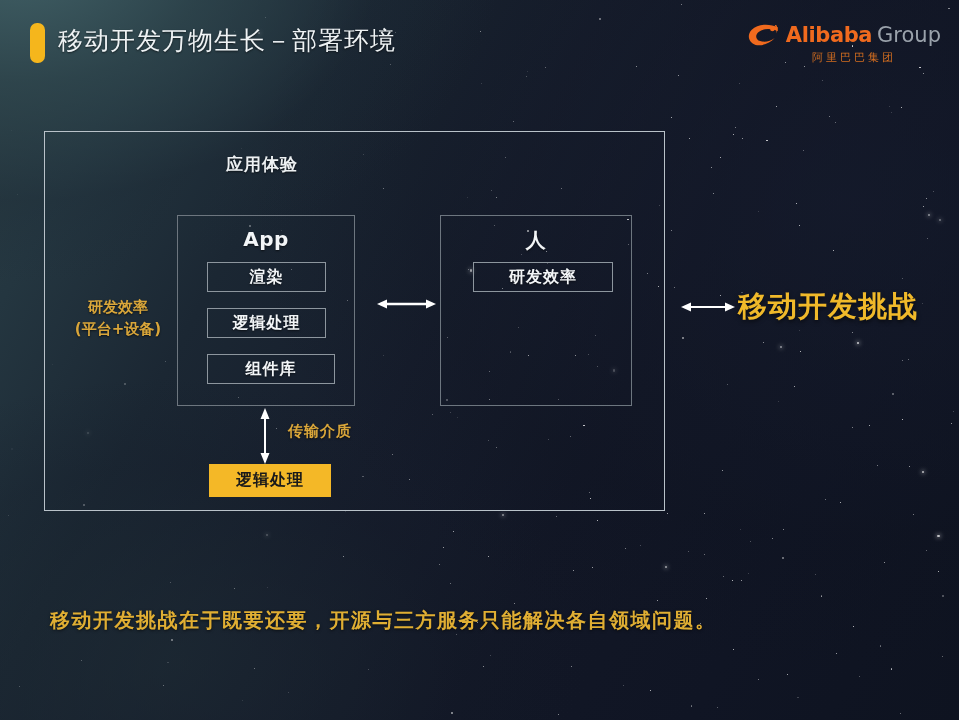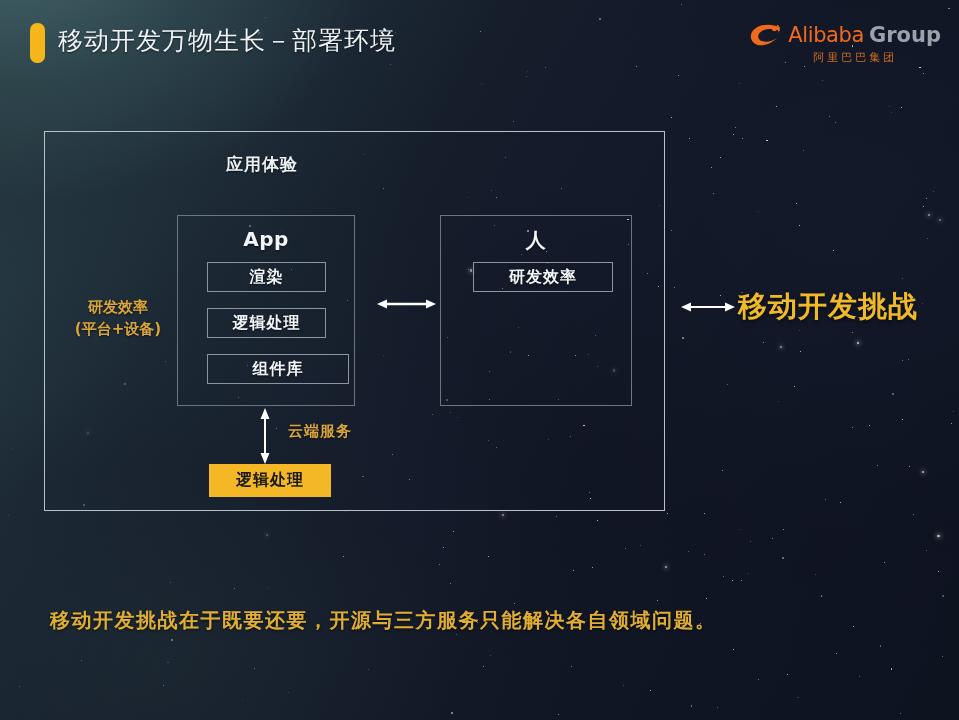--- a/index.html
+++ b/index.html
@@ -62,28 +62,28 @@
     position: absolute;
     right: 18px; top: 22px;
     display: flex;
     flex-direction: column;
     align-items: center;
   }
   .logo-row { display: flex; align-items: center; gap: 5px; }
   .logo-mark { width: 34px; height: 26px; display: block; }
   .logo-en-alibaba {
     font-size: 21px;
-    font-weight: normal;
+    font-weight: bold;
     color: #f06a1e;
     letter-spacing: -0.4px;
     line-height: 1;
   }
   .logo-en-group {
     font-size: 21px;
-    font-weight: 700;
+    font-weight: 400;
     color: #9aa2ab;
     letter-spacing: 0px;
     line-height: 1;
   }
   .logo-cn {
     font-size: 11px;
     color: #e2741f;
     letter-spacing: 3px;
     margin-top: 2px;
     margin-left: 20px;
@@ -145,21 +145,21 @@
     align-items: center;
     justify-content: center;
     font-size: 16px;
     font-weight: bold;
     color: #f2f5f7;
     letter-spacing: 1px;
     text-shadow: 0 1px 2px rgba(0,0,0,0.6);
   }
   .app-box-1 { left: 207px; top: 262px; width: 119px; }
   .app-box-2 { left: 207px; top: 308px; width: 119px; }
-  .app-box-3 { left: 207px; top: 354px; width: 142px; }
+  .app-box-3 { left: 207px; top: 354px; width: 128px; }
 
   
   .people-panel {
     position: absolute;
     left: 440px; top: 215px;
     width: 192px; height: 191px;
     border: 1px solid #6d767f;
   }
   .people-box-1 { left: 473px; top: 262px; width: 140px; }
   .people-box-2 { left: 473px; top: 325px; width: 125px; }
@@ -517,21 +517,21 @@
     <polygon points="0,6 10,1.5 10,10.5" fill="#ffffff"></polygon>
     <polygon points="54,6 44,1.5 44,10.5" fill="#ffffff"></polygon>
   </svg>
 
   <svg class="v-arrow" viewBox="0 0 12 56">
     <line x1="6" y1="54" x2="6" y2="10" stroke="#ffffff" stroke-width="2"></line>
     <polygon points="6,0 1.5,11 10.5,11" fill="#ffffff"></polygon>
     <polygon points="6,56 1.5,45 10.5,45" fill="#ffffff"></polygon>
   </svg>
 
-  <div class="medium-label">云端服务</div>
+  <div class="medium-label">传输介质</div>
 
   <div class="cloud-box">逻辑处理</div>
 
   <div class="headline">移动开发挑战</div>
 
   <div class="caption">移动开发挑战在于既要还要，开源与三方服务只能解决各自领域问题。</div>
 
 </div>
 
 </body></html>

